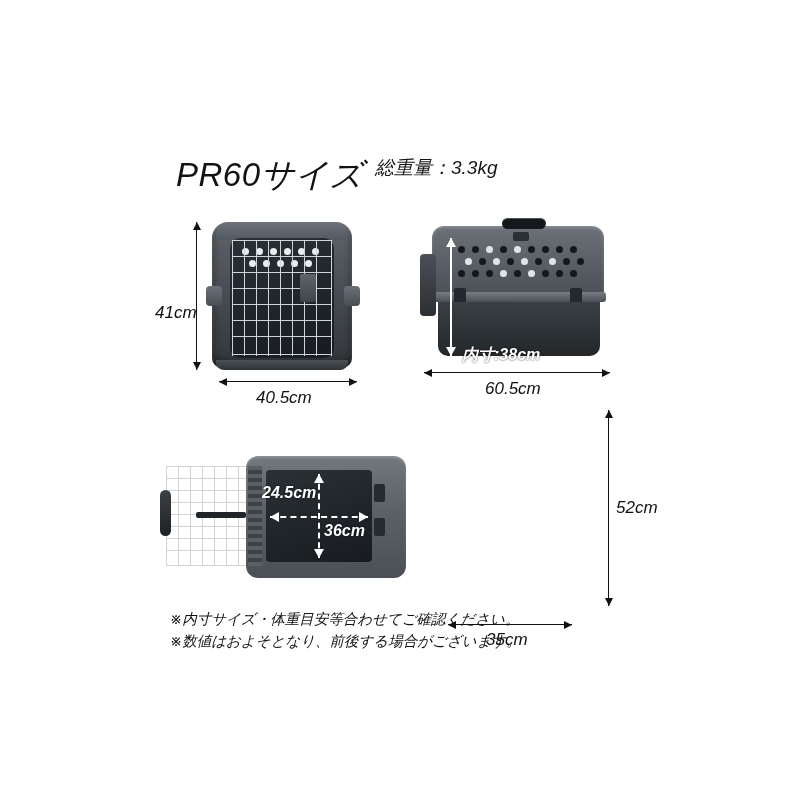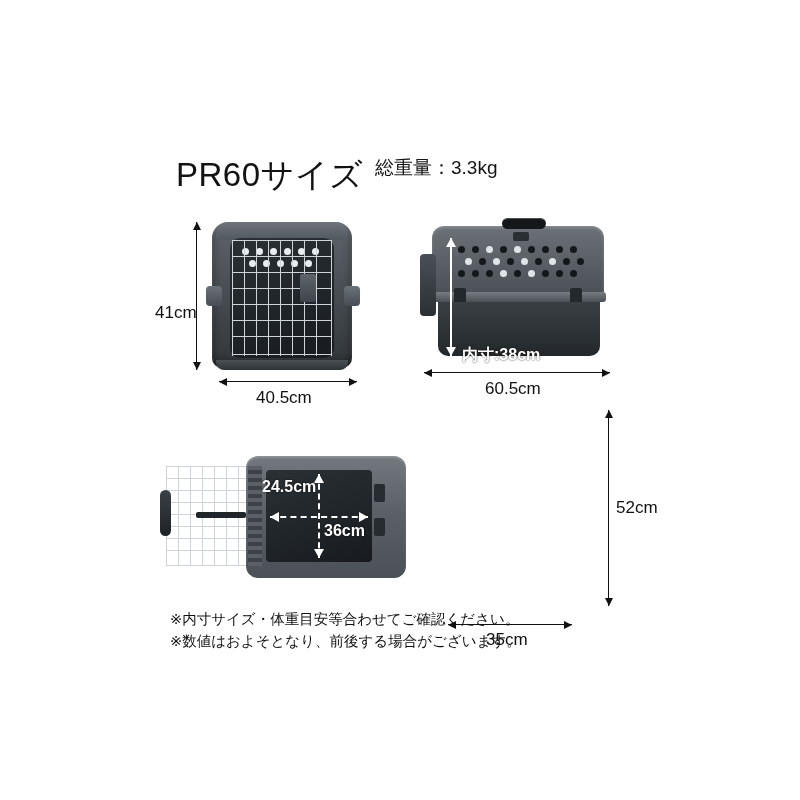--- a/index.html
+++ b/index.html
@@ -1,21 +1,21 @@
 <!DOCTYPE html>
 <html><head>
 <meta charset="utf-8">
 <style>
   html,body{margin:0;padding:0;}
   body{
     width:800px;height:800px;background:#ffffff;
     font-family:"Liberation Sans","DejaVu Sans",sans-serif;
     color:#1a1a1a;overflow:hidden;position:relative;
   }
-  #stage{position:absolute;left:0;top:0;width:800px;height:648px;}
+  #stage{position:absolute;left:0;top:0;width:800px;height:648px;font-style:italic;}
   .abs{position:absolute;}
   .nowrap{white-space:nowrap;}
 
   
   #title{
     left:176px;top:153px;font-size:33px;letter-spacing:.5px;color:#121212;
   }
   #spec{left:375px;top:155px;font-size:19px;line-height:25px;color:#141414;}
   #spec .red{color:#c22b48;}
 
@@ -257,21 +257,21 @@
       <div class="wline-v" style="height:84px;"></div>
       <div class="wah wah-u" style="top:0;left:-4px;"></div>
       <div class="wah wah-d" style="bottom:0;left:-4px;"></div>
     </div>
 
     <div class="abs" style="left:110px;top:64px;width:98px;height:2px;">
       <div class="wline-h" style="width:98px;"></div>
       <div class="wah wah-l" style="left:0;top:-4px;"></div>
       <div class="wah wah-r" style="right:0;top:-4px;"></div>
     </div>
-    <div class="abs dim-w nowrap" style="left:102px;top:26px;">24.5cm</div>
+    <div class="abs dim-w nowrap" style="left:102px;top:32px;">24.5cm</div>
     <div class="abs dim-w nowrap" style="left:164px;top:70px;">36cm</div>
   </div>
 
 
   <div class="abs" style="left:608px;top:410px;width:1px;height:196px;">
     <div class="rule-v" style="height:196px;"></div>
     <div class="ah ah-u"></div>
       <div class="ah ah-d"></div>
   </div>
   <div class="abs dim nowrap" style="left:616px;top:498px;">52cm</div>

